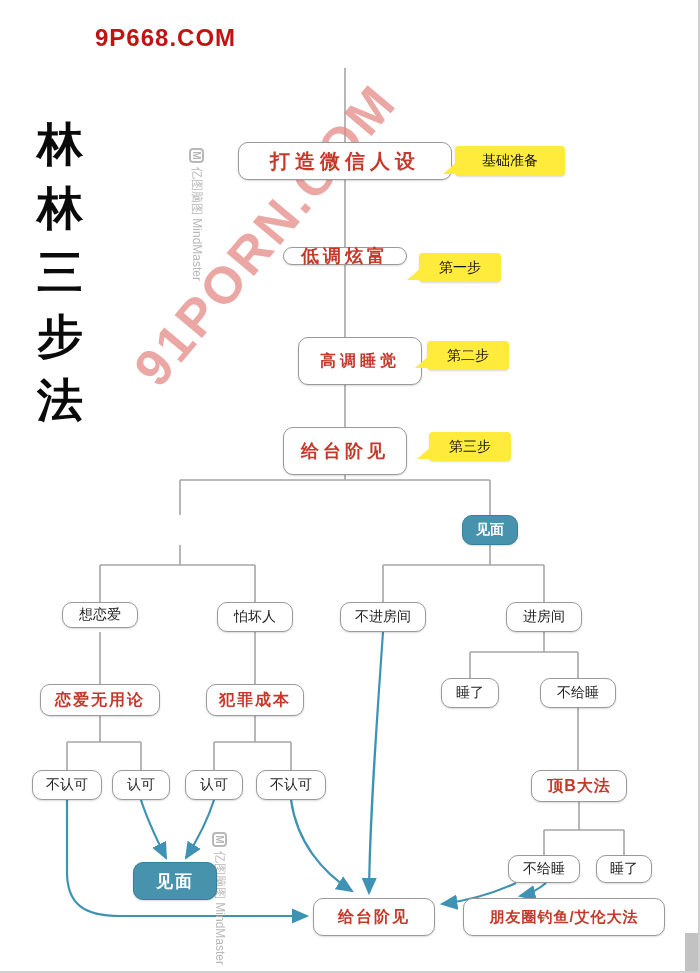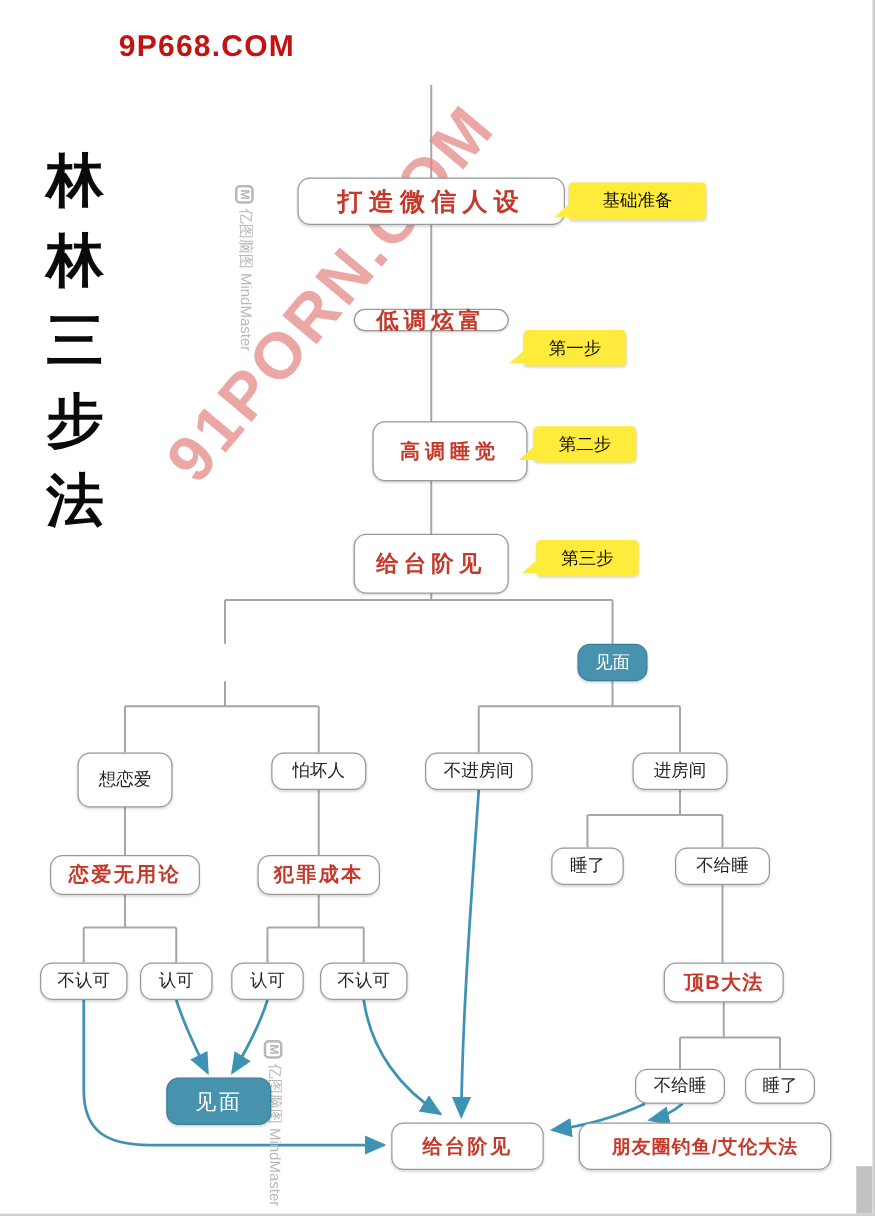--- a/index.html
+++ b/index.html
@@ -9,21 +9,21 @@
     --wm-red:#c21313; --wm-pink:#e2837e;
   }
   html,body{background:#fff;font-family:"Liberation Sans","DejaVu Sans",sans-serif}
   #canvas{position:relative;width:700px;height:973px;background:#fff;overflow:hidden;
           border-right:2px solid #cfcfcf;border-bottom:2px solid #cfcfcf}
   svg{position:absolute;left:0;top:0}
   .node{position:absolute;display:flex;align-items:center;justify-content:center;
         background:#fff;border:1px solid #9a9a9a;border-radius:10px;
         font-size:14px;color:#222;box-shadow:0 1px 2px rgba(0,0,0,.15);white-space:nowrap}
   .node.red{color:var(--red);font-weight:bold}
-  .node.teal{background:var(--teal);border-color:#3a7f99;color:#fff;font-weight:normal}
+  .node.teal{background:var(--teal);border-color:#3a7f99;color:#fff;font-weight:bold}
   .callout{position:absolute;display:flex;align-items:center;justify-content:center;
            background:var(--yellow);border-radius:4px;font-size:14px;color:#111;
            box-shadow:0 1px 2px rgba(0,0,0,.15);white-space:nowrap}
   .callout::before{content:"";position:absolute;left:-12px;bottom:2px;width:16px;height:14px;
            background:var(--yellow);clip-path:polygon(100% 0,100% 100%,0 100%)}
   .wm-site{position:absolute;left:95px;top:24px;font-size:24px;font-weight:bold;
            color:var(--wm-red);letter-spacing:1px}
   .wm-diag{position:absolute;left:55px;top:205px;width:420px;text-align:center;
            font-size:52px;font-weight:bold;color:var(--wm-pink);opacity:.7;
            transform:rotate(-50deg);letter-spacing:3px;white-space:nowrap;pointer-events:none}
@@ -84,31 +84,31 @@
     <div>林</div>
     <div>三</div>
     <div>步</div>
     <div>法</div>
   </div>
 
   <div class="node red" style="left:238px;top:142px;width:214px;height:38px;font-size:20px;letter-spacing:5px">打造微信人设</div>
   <div class="callout" style="left:455px;top:146px;width:110px;height:30px">基础准备</div>
 
   <div class="node red" style="left:283px;top:247px;width:124px;height:18px;font-size:18px;letter-spacing:4px">低调炫富</div>
-  <div class="callout" style="left:419px;top:264px;width:82px;height:29px">第一步</div>
+  <div class="callout" style="left:419px;top:253px;width:82px;height:29px">第一步</div>
 
   <div class="node red" style="left:298px;top:337px;width:124px;height:48px;font-size:16px;letter-spacing:4px">高调睡觉</div>
   <div class="callout" style="left:427px;top:341px;width:82px;height:29px">第二步</div>
 
   <div class="node red" style="left:283px;top:427px;width:124px;height:48px;font-size:18px;letter-spacing:4px">给台阶见</div>
   <div class="callout" style="left:429px;top:432px;width:82px;height:29px">第三步</div>
 
   <div class="node teal" style="left:462px;top:515px;width:56px;height:30px">见面</div>
 
-  <div class="node" style="left:62px;top:602px;width:76px;height:44px">想恋爱</div>
+  <div class="node" style="left:62px;top:602px;width:76px;height:26px">想恋爱</div>
   <div class="node" style="left:217px;top:602px;width:76px;height:30px">怕坏人</div>
   <div class="node" style="left:340px;top:602px;width:86px;height:30px">不进房间</div>
   <div class="node" style="left:506px;top:602px;width:76px;height:30px">进房间</div>
 
   <div class="node red" style="left:206px;top:684px;width:98px;height:32px;font-size:16px;letter-spacing:2px">犯罪成本</div>
   <div class="node red" style="left:40px;top:684px;width:120px;height:32px;font-size:16px;letter-spacing:2px">恋爱无用论</div>
   <div class="node" style="left:441px;top:678px;width:58px;height:30px">睡了</div>
   <div class="node" style="left:540px;top:678px;width:76px;height:30px">不给睡</div>
 
   <div class="node" style="left:32px;top:770px;width:70px;height:30px">不认可</div>

